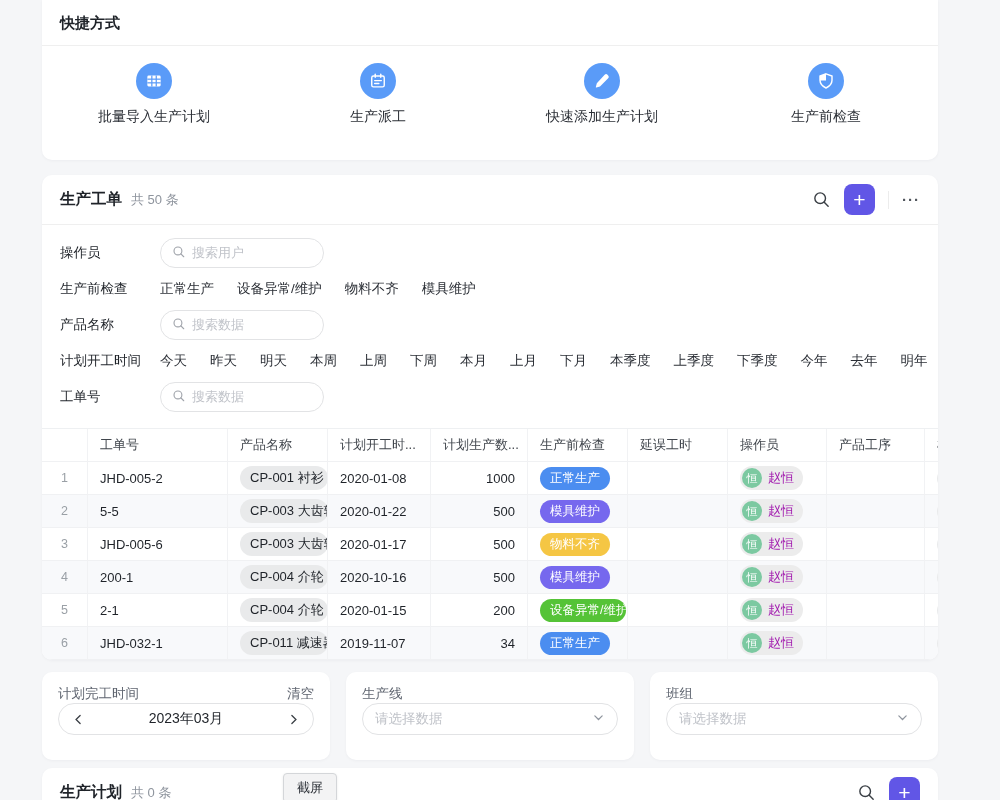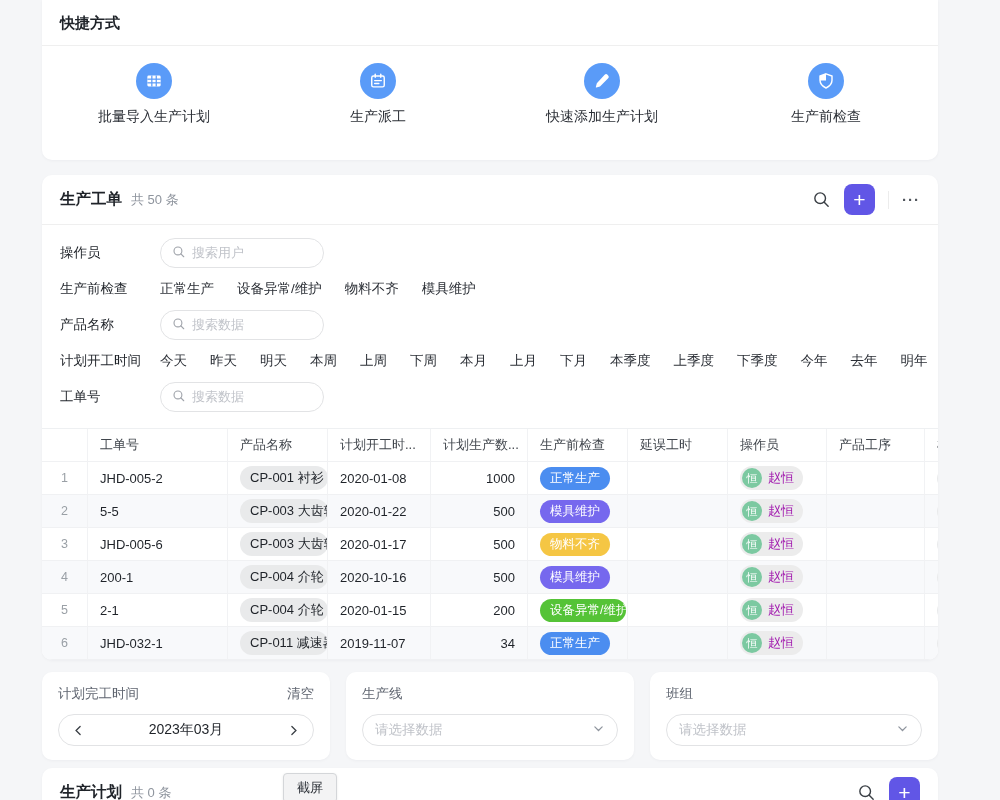--- a/index.html
+++ b/index.html
@@ -57,21 +57,21 @@
   .pill-product { background:#e9eaeb; border-radius:12px; padding:3px 10px; max-width:88px; overflow:hidden; white-space:nowrap; flex-shrink:0; }
   .pill-status { color:#fff; border-radius:12px; padding:3px 10px; font-size:12.5px; max-width:86px; overflow:hidden; white-space:nowrap; flex-shrink:0; }
   .member-tag { display:inline-flex; align-items:center; gap:6px; background:#ececec; border-radius:12px; padding:2px 9px 2px 2px; }
   .member-avatar { width:20px; height:20px; border-radius:50%; background:#7cc9a1; color:#fff; font-size:11px;
                    display:flex; align-items:center; justify-content:center; flex-shrink:0; }
   .member-name { font-size:13px; color:#a21caf; }
 
   
   .bottom-row { display:flex; gap:16px; margin-top:12px; }
   .bcard { flex:1; background:#fff; border-radius:10px; padding:13px 16px; height:88px; box-shadow:0 1px 3px rgba(31,35,41,.04); }
-  .bcard-head { display:flex; justify-content:space-between; align-items:center; font-size:13.5px; color:#5f6570; margin-bottom:11px; }
+  .bcard-head { display:flex; justify-content:space-between; align-items:center; font-size:13.5px; color:#5f6570; }
   .clear-link { cursor:pointer; color:#5f6570; }
   .month-nav { height:32px; border:1px solid #e2e3e5; border-radius:17px; display:flex; align-items:center;
                justify-content:space-between; padding:0 13px; }
   .month-value { font-size:14px; color:#1f2329;text-align:right; }
   .nav-btn { display:flex; cursor:pointer; }
   .select-box, .input-box { height:32px; border:1px solid #e2e3e5; border-radius:17px; display:flex; align-items:center;
                justify-content:space-between; padding:0 12px; }
   .select-placeholder { font-size:13.5px; color:#c0c3c9; }
   .input-box input { border:none; outline:none; width:100%; font-size:13.5px; font-family:inherit; background:transparent; }
   .input-box input::placeholder { color:#c0c3c9; }

